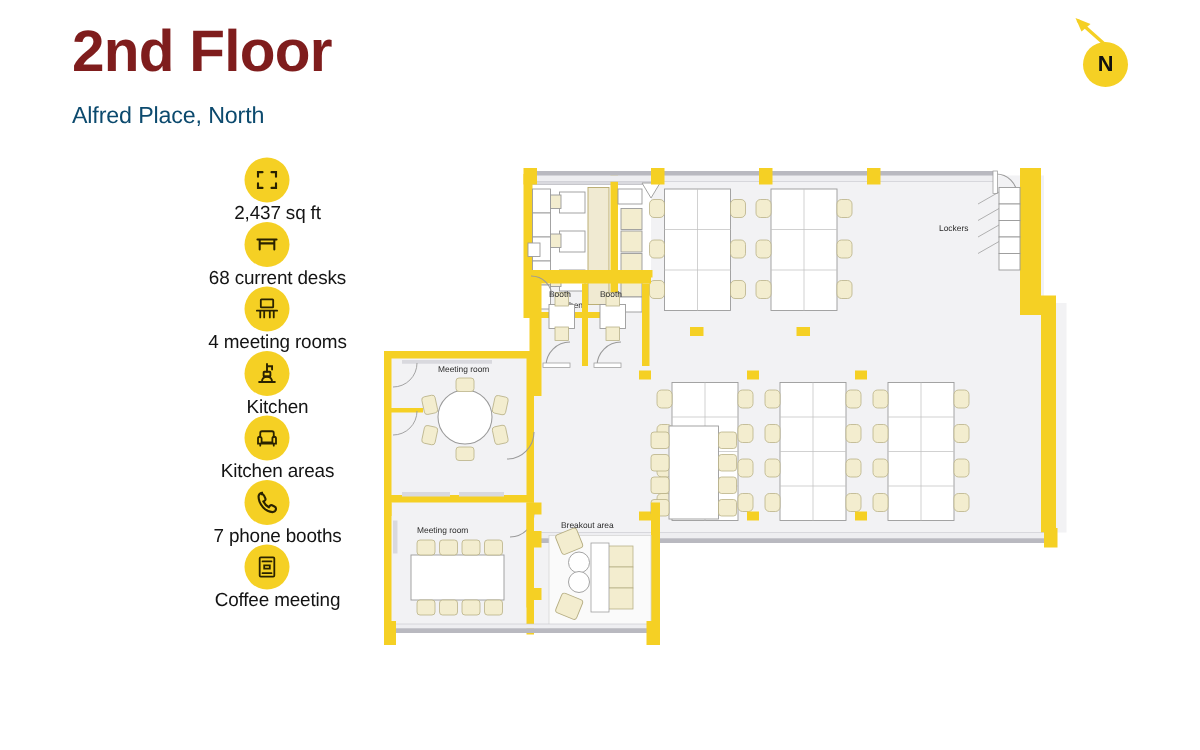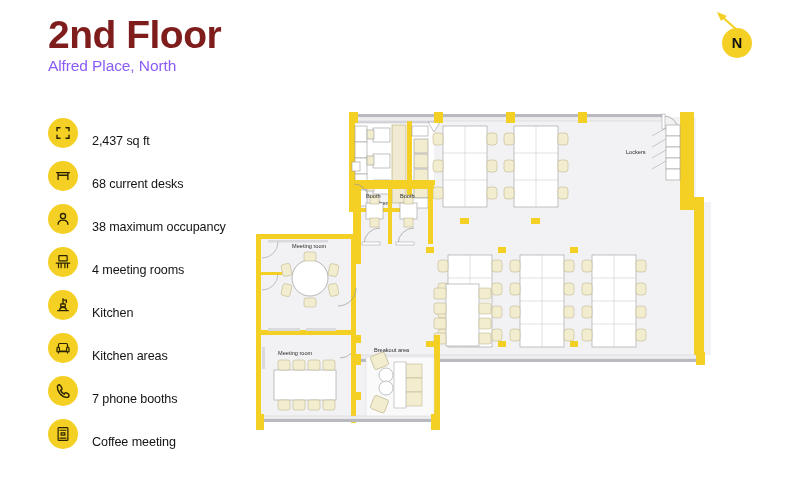--- a/index.html
+++ b/index.html
@@ -11,25 +11,25 @@
   }
   .page { position: relative; width: 800px; height: 500px; background: #fff; }
 
   
   .info-panel { position: absolute; left: 48px; top: 14px; width: 250px; }
   .floor-title {
     font-size: 39px; font-weight: bold; color: #7f1d1d; letter-spacing: -0.5px;
     line-height: 1.1;
   }
   .floor-subtitle {
-    font-size: 15.5px; color: #8b5cf6; margin-top: 0; letter-spacing: -0.1px;
+    font-size: 15.5px; color: #0c4a6e; margin-top: 12px; letter-spacing: -0.1px;
   }
 
   .legend { position: absolute; left: 48px; top: 105px; width: 260px; }
-  .legend-row { display: flex; align-items: flex-end; height: 43px; }
+  .legend-row { display: flex; align-items: center; height: 43px; flex-direction: column; }
   .badge {
     width: 30px; height: 30px; border-radius: 50%;
     background: #F5D024; flex: 0 0 30px;
     display: flex; align-items: center; justify-content: center;
   }
   .badge svg { display: block; }
   .legend-label {
     margin-left: 14px; font-size: 12.6px; color: #141414; letter-spacing: -0.1px;
   }
 
@@ -80,29 +80,20 @@
 
     <div class="legend-row">
       <span class="badge">
         <svg width="18" height="18" viewBox="0 0 24 24" fill="none" stroke="#2a2200" stroke-width="1.8" stroke-linecap="round">
           <path d="M3.5 7.5h17M5.5 7.5v9M18.5 7.5v9M5.5 11h13"></path>
         </svg>
       </span>
       <span class="legend-label">68 current desks</span>
     </div>
 
-    <div class="legend-row">
-      <span class="badge">
-        <svg width="18" height="18" viewBox="0 0 24 24" fill="none" stroke="#2a2200" stroke-width="1.8" stroke-linecap="round">
-          <circle cx="12" cy="8" r="3.4"></circle>
-          <path d="M5.5 19c0-3.6 2.9-5.6 6.5-5.6s6.5 2 6.5 5.6"></path>
-        </svg>
-      </span>
-      <span class="legend-label">38 maximum occupancy</span>
-    </div>
 
     <div class="legend-row">
       <span class="badge">
         <svg width="18" height="18" viewBox="0 0 24 24" fill="none" stroke="#2a2200" stroke-width="1.6" stroke-linecap="round">
           <rect x="6.5" y="3.5" width="11" height="7" rx="0.6"></rect>
           <path d="M3 13.5h18M6 13.5v6M18 13.5v6M9.5 13.5v6M14.5 13.5v6"></path>
         </svg>
       </span>
       <span class="legend-label">4 meeting rooms</span>
     </div>

